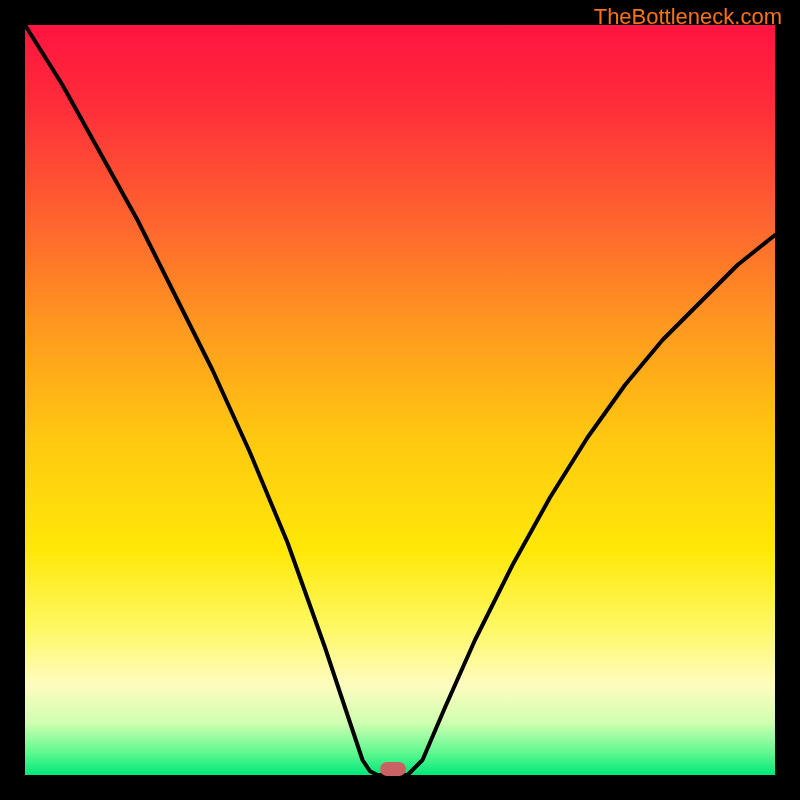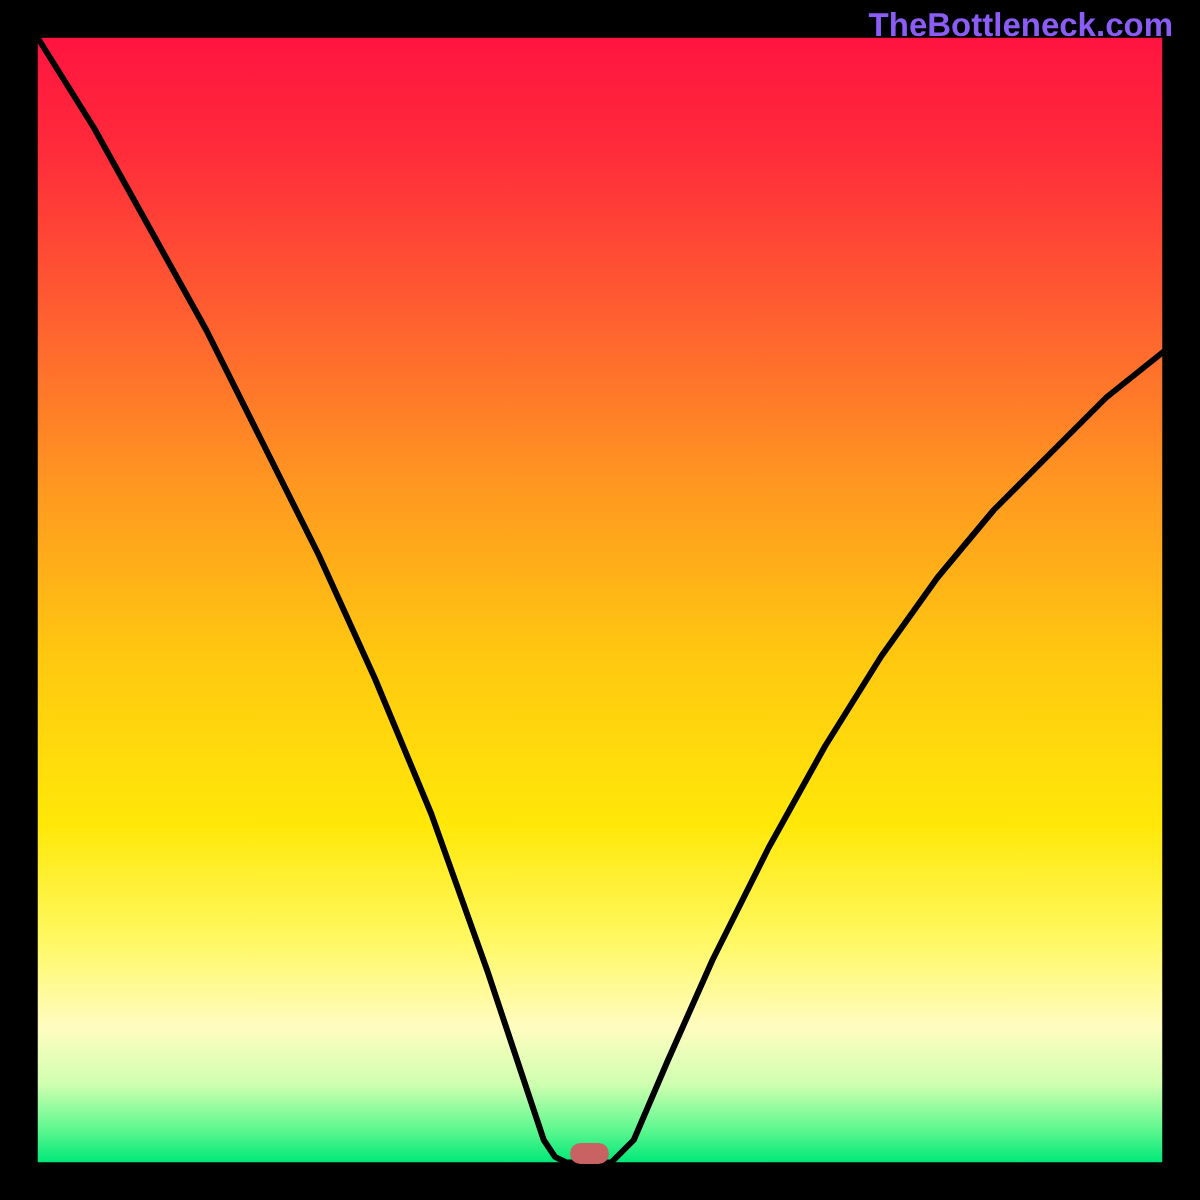--- a/index.html
+++ b/index.html
@@ -14,23 +14,23 @@
   .container {
     position: relative;
     width: 800px;
     height: 800px;
     background: #000;
   }
   .watermark {
     position: absolute;
     top: 4px;
     right: 18px;
-    color: #8b5cf6;
+    color: #f97316;
     font-size: 22px;
-    font-weight: 700;
+    font-weight: 400;
     z-index: 10;
     margin-left: 24px;
   }
   .plot-area {
     position: absolute;
     left: 25px;
     top: 25px;
     width: 750px;
     height: 750px;
   }

